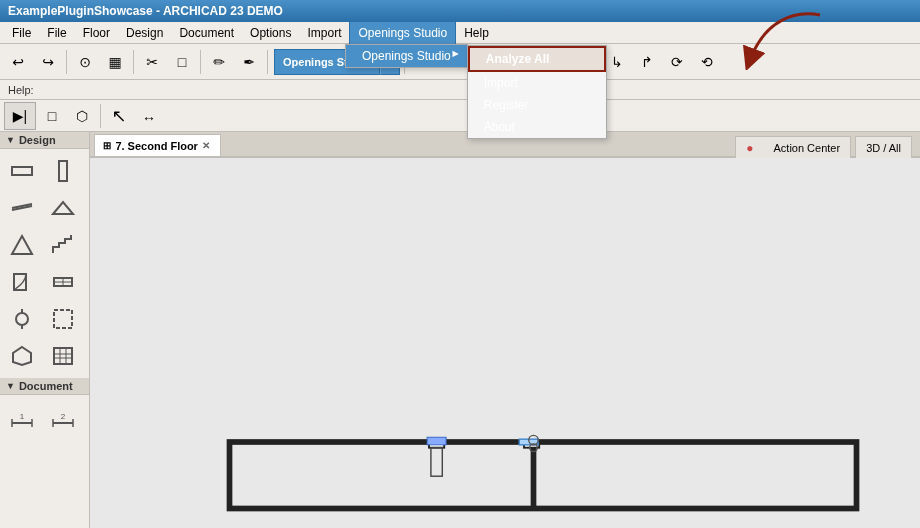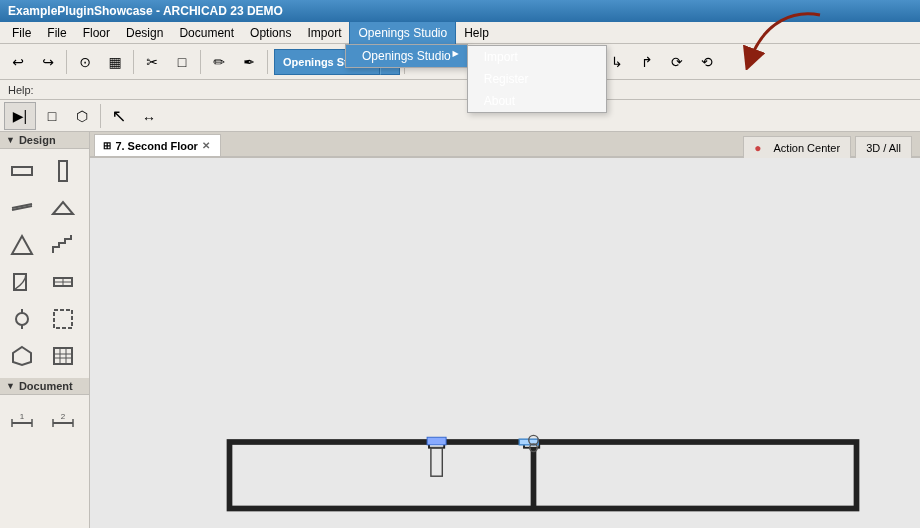--- a/index.html
+++ b/index.html
@@ -469,21 +469,21 @@
 
     <div class="tabs-bar">
       <div class="tab active">
         <span style="font-size:10px;">⊞</span>
         <span>7. Second Floor</span>
         <span class="tab-close">✕</span>
       </div>
       <div class="right-tabs">
         <div class="right-tab">
           <span style="color:#cc4444; font-size:12px;">●</span>
-          <span style="margin-left:12px;">Action Center</span>
+          <span style="margin-left:20px;">Action Center</span>
         </div>
         <div class="right-tab">
           <span>3D / All</span>
         </div>
       </div>
     </div>
 
     <div class="demo-notice">
       ARCHICAD Demo version. <strong>Save</strong>, copy and teamwork functions are disabled.
     </div>
@@ -512,20 +512,21 @@
     </div>
   </div>
 </div>
 
 <div class="dropdown-container" style="position:absolute; top:44px; left:345px; z-index:1000;">
   <div class="dropdown-menu">
     <div class="dropdown-item has-submenu active" style="position:relative;">
       <span>Openings Studio</span>
       
       <div class="dropdown-submenu" style="position:absolute; left:100%; top:0;">
+        <div style="padding:4px 16px; cursor:pointer; font-size:12px; background:#e8e0d8; border:2px solid #8b2010; font-weight:bold;">Analyze All</div>
         <div class="dropdown-submenu-item">Import</div>
         <div class="dropdown-submenu-item">Register</div>
         <div class="dropdown-submenu-item">About</div>
       </div>
     </div>
   </div>
 </div>
 
 <div style="position:absolute; top:5px; right:85px; z-index:2000; pointer-events:none;">
   <svg width="130" height="65" viewBox="0 0 130 65">

